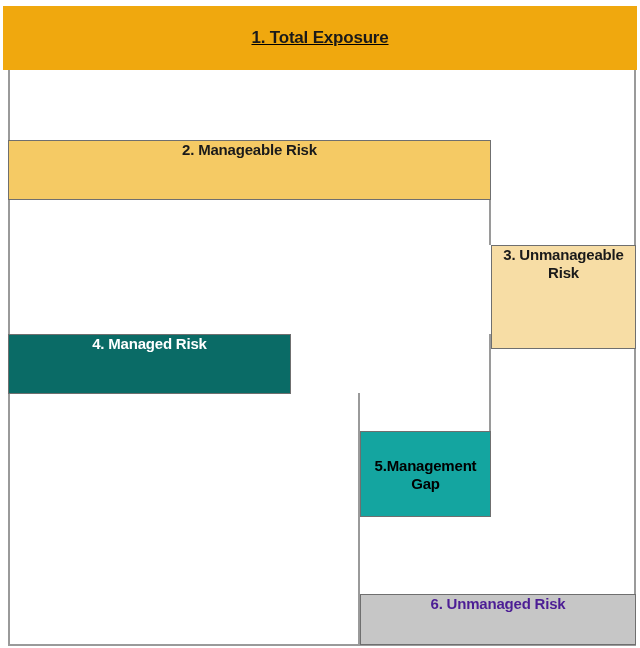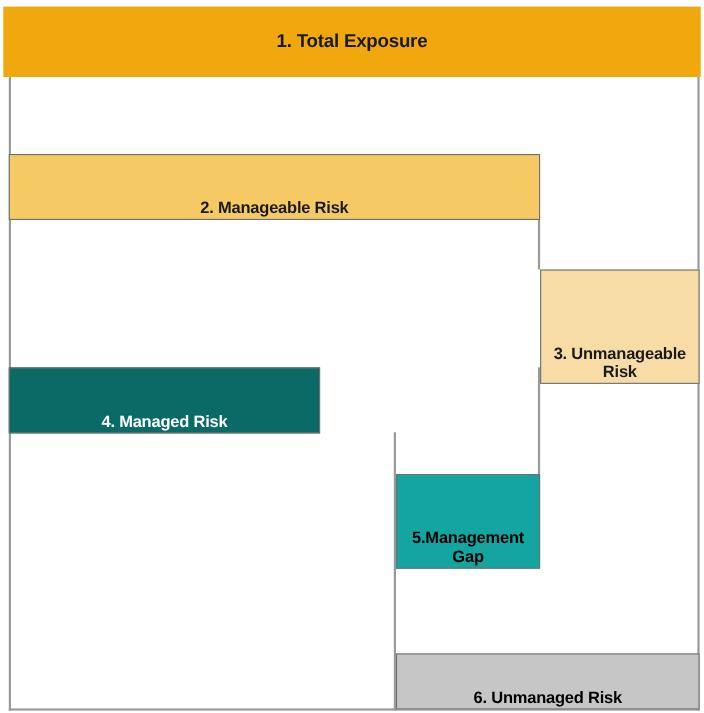--- a/index.html
+++ b/index.html
@@ -35,20 +35,21 @@
   
   .header-frame {
     position: absolute;
     left: 3px;
     top: 6px;
     width: 634px;
     height: 64px;
     box-sizing: border-box;
     padding: 0;
     background: linear-gradient(to right, #1f7fe8 0%, #2386df 22%, #1f93c4 55%, #16a3a8 82%, #14a89d 100%);
+    text-decoration: underline;
   }
   .header-inner {
     width: 100%;
     height: 100%;
     background: #f0a80e;
     display: flex;
     align-items: center;
     justify-content: center;
   }
   .header-inner .label {
@@ -58,21 +59,21 @@
     letter-spacing: -0.2px;
     font-stretch: condensed;
   }
 
   
   .risk-box {
     position: absolute;
     box-sizing: border-box;
     border: 1px solid #6f6f6f;
     display: flex;
-    align-items: flex-end;
+    align-items: flex-start;
     justify-content: center;
     text-align: center;
   }
   .risk-box .label {
     font-weight: bold;
     font-size: 15px;
     line-height: 1.18;
     letter-spacing: -0.2px;
     padding: 0 6px;
     font-stretch: condensed;
@@ -104,21 +105,21 @@
     left: 360px; top: 431px; width: 131px; height: 86px;
     background: #14a5a0;
   }
   .box-gap .label { color: #000000; margin-top: 25px; }
 
   
   .box-unmanaged {
     left: 360px; top: 594px; width: 276px; height: 51px;
     background: #c6c6c6;
   }
-  .box-unmanaged .label { color: #000000; }
+  .box-unmanaged .label { color: #4c1d95; }
 </style>
 </head>
 <body>
 
 <div id="canvas">
 
   <div class="frame-line frame-left"></div>
   <div class="frame-line frame-right"></div>
   <div class="frame-line frame-bottom"></div>
 

